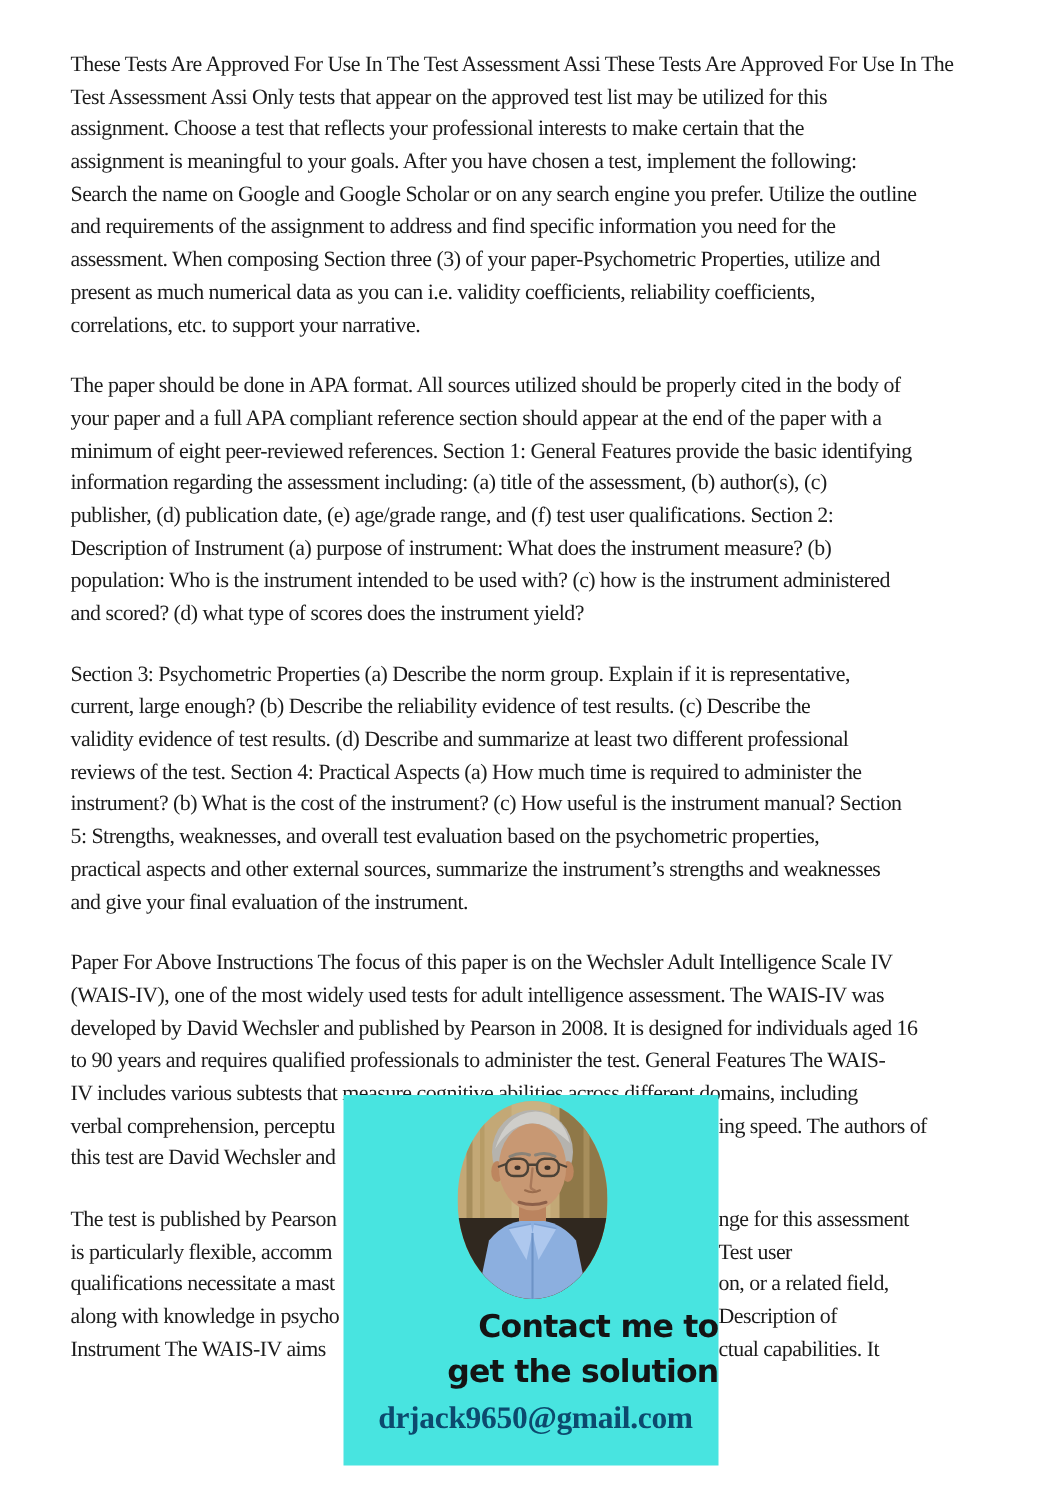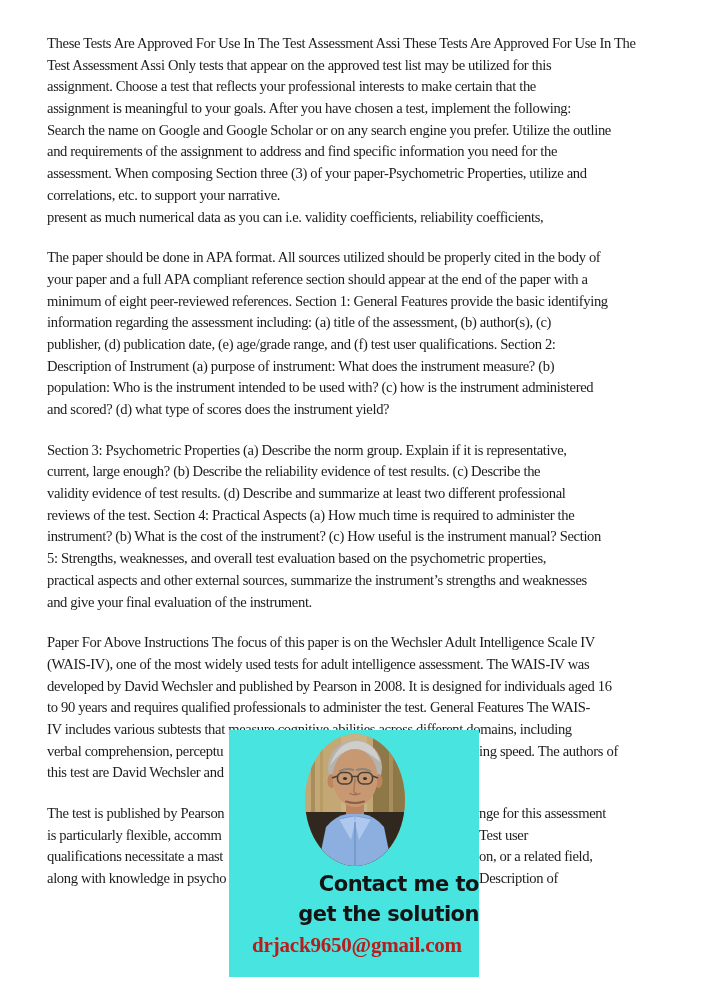--- a/index.html
+++ b/index.html
@@ -22,39 +22,39 @@
   .headline{
     position:absolute;left:0;width:250px;text-align:right;
     font-family:"DejaVu Sans","Liberation Sans",sans-serif;font-weight:bold;
     font-size:21px;letter-spacing:-0.5px;line-height:30px;color:#141414;
   }
   .hl1{top:139px;}
   .hl2{top:169px;}
   .email{
     position:absolute;left:0;top:203px;width:256px;text-align:center;
     font-family:"Liberation Serif",serif;font-weight:bold;font-size:21px;
-    letter-spacing:-0.2px;color:#b91c1c;
+    letter-spacing:-0.2px;color:#0c4a6e;
   }
 </style>
 </head>
 <body>
 
 <div class="page" style="background: rgb(255, 255, 255); padding-left: 36px;">
 
   <div class="doc" style="color: rgb(28, 28, 28);">
       <div class="para">
         <div class="line">These Tests Are Approved For Use In The Test Assessment Assi These Tests Are Approved For Use In The</div>
         <div class="line">Test Assessment Assi Only tests that appear on the approved test list may be utilized for this</div>
         <div class="line">assignment. Choose a test that reflects your professional interests to make certain that the</div>
         <div class="line">assignment is meaningful to your goals. After you have chosen a test, implement the following:</div>
         <div class="line">Search the name on Google and Google Scholar or on any search engine you prefer. Utilize the outline</div>
         <div class="line">and requirements of the assignment to address and find specific information you need for the</div>
         <div class="line">assessment. When composing Section three (3) of your paper-Psychometric Properties, utilize and</div>
+        <div class="line">present as much numerical data as you can i.e. validity coefficients, reliability coefficients,</div>
         <div class="line">correlations, etc. to support your narrative.</div>
-        <div class="line">present as much numerical data as you can i.e. validity coefficients, reliability coefficients,</div>
       </div>
       <div class="para">
         <div class="line">The paper should be done in APA format. All sources utilized should be properly cited in the body of</div>
         <div class="line">your paper and a full APA compliant reference section should appear at the end of the paper with a</div>
         <div class="line">minimum of eight peer-reviewed references. Section 1: General Features provide the basic identifying</div>
         <div class="line">information regarding the assessment including: (a) title of the assessment, (b) author(s), (c)</div>
         <div class="line">publisher, (d) publication date, (e) age/grade range, and (f) test user qualifications. Section 2:</div>
         <div class="line">Description of Instrument (a) purpose of instrument: What does the instrument measure? (b)</div>
         <div class="line">population: Who is the instrument intended to be used with? (c) how is the instrument administered</div>
         <div class="line">and scored? (d) what type of scores does the instrument yield?</div>
@@ -76,20 +76,21 @@
         <div class="line">to 90 years and requires qualified professionals to administer the test. General Features The WAIS-</div>
         <div class="line">IV includes various subtests that measure cognitive abilities across different domains, including</div>
         <div class="line"><span class="frag-l">verbal comprehension, perceptu</span><span class="frag-r">ing speed. The authors of</span></div>
         <div class="line"><span class="frag-l">this test are David Wechsler and</span></div>
       </div>
       <div class="para">
         <div class="line"><span class="frag-l">The test is published by Pearson</span><span class="frag-r">nge for this assessment</span></div>
         <div class="line"><span class="frag-l">is particularly flexible, accomm</span><span class="frag-r"> Test user</span></div>
         <div class="line"><span class="frag-l">qualifications necessitate a mast</span><span class="frag-r">on, or a related field,</span></div>
         <div class="line"><span class="frag-l">along with knowledge in psycho</span><span class="frag-r">Description of</span></div>
+        <div class="line"><span class="frag-l">Instrument The WAIS-IV aims</span><span class="frag-r">ctual capabilities. It</span></div>
       </div>
     </div>
 
   <div class="card" style="background: rgb(72, 228, 224);">
     <svg class="photo" viewBox="0 0 100 132" xmlns="http://www.w3.org/2000/svg">
       <defs>
         <clipPath id="ovalClip">
             <ellipse cx="50" cy="66" rx="50" ry="66"></ellipse>
           </clipPath>
       </defs>

